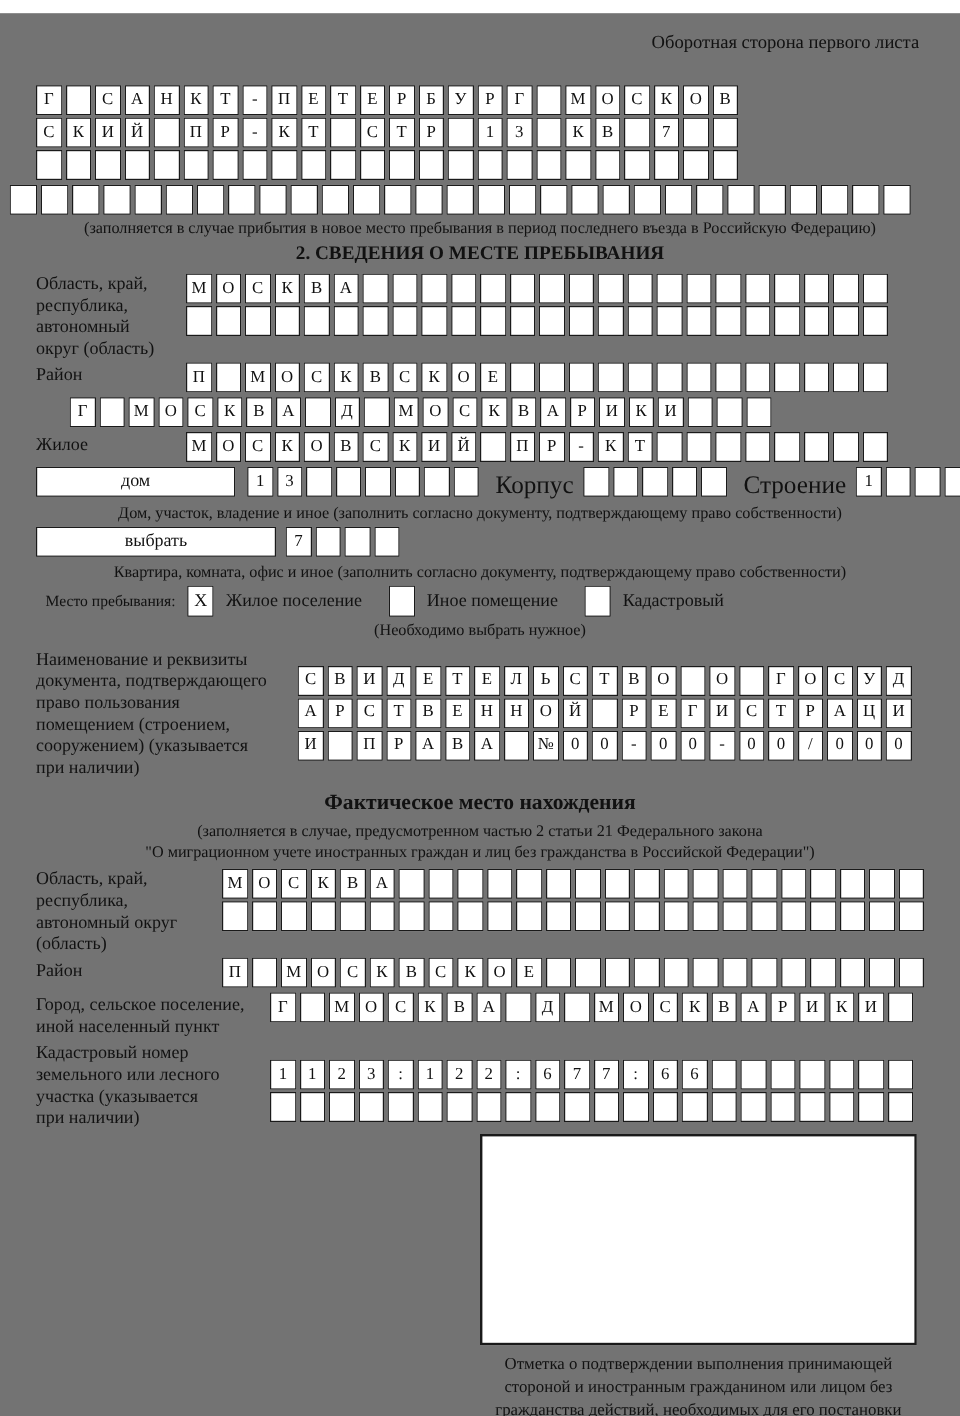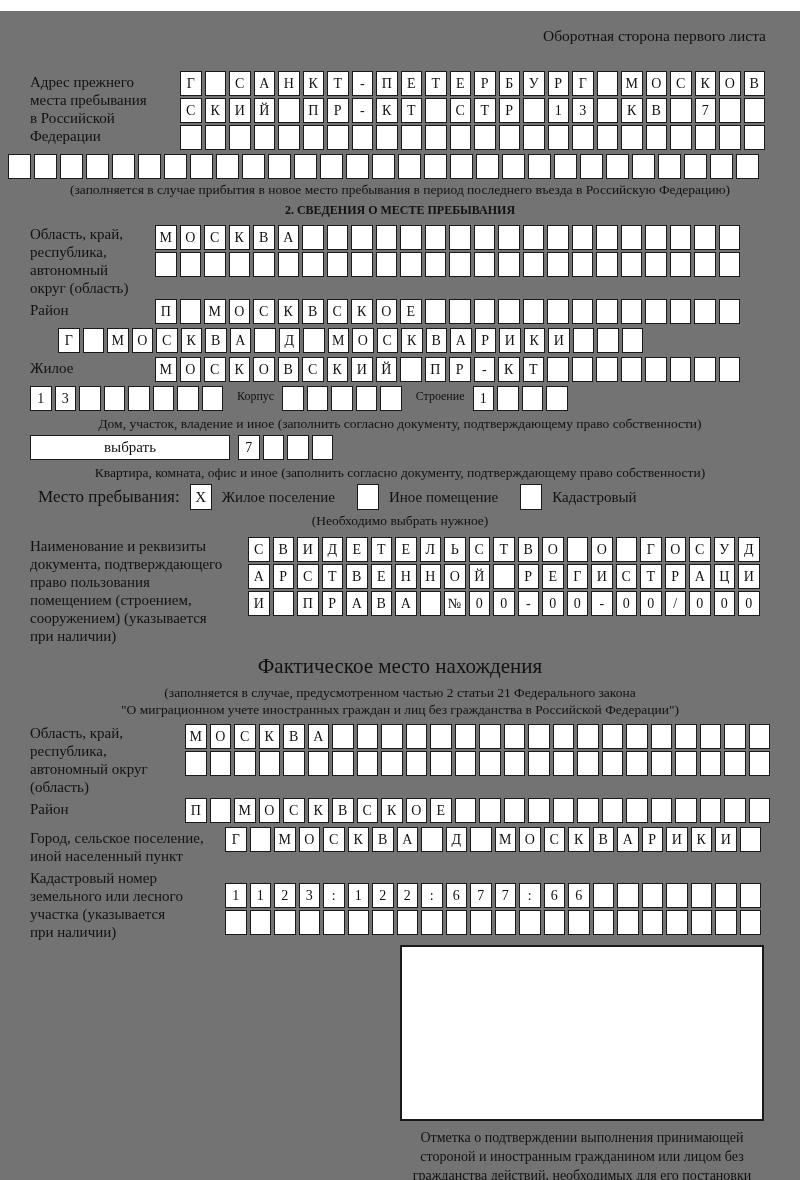--- a/index.html
+++ b/index.html
@@ -25,36 +25,36 @@
   
   .frow { display:flex; margin-left:30px; margin-bottom:2px; }
   .flabel {
     flex:none; font-size:15px; line-height:18px; white-space:pre-line; padding-top:2px;
   }
   .w150 { width:150px; } .w125 { width:125px; } .w218 { width:218px; }
   .w155 { width:155px; } .w195 { width:195px; }
   .indent28 { margin-left:28px; }
   .fullrow { margin-left:8px; margin-top:1px; }
   .caption { text-align:center; font-size:13.5px; line-height:17px; }
-  .sec-title { text-align:center; font-weight:bold; font-size:12px; margin:5px 0 5px 0; }
-  .sub-title { text-align:center; font-weight:normal; font-size:21px; margin:9px 0 5px 0; }
+  .sec-title { text-align:center; font-weight:bold; font-size:16px; margin:5px 0 5px 0; }
+  .sub-title { text-align:center; font-weight:bold; font-size:18px; margin:9px 0 5px 0; }
   
   .house-line { display:flex; align-items:flex-start; margin-left:30px; margin-bottom:2px; }
   .type-box {
     box-sizing:border-box; border:1.8px solid #1a1a1a; height:25px;
     display:flex; align-items:center; justify-content:center;
     font-size:15px; flex:none; background:#fff;
   }
   .tb-house { width:166px; margin-right:10px; }
   .tb-apt { width:200px; margin-right:8px; }
-  .inline-lab { font-size:12px; padding-top:3px; margin:0 8px 0 14px; }
+  .inline-lab { font-size:21px; padding-top:3px; margin:0 8px 0 14px; }
   .note-line { margin:1px 0 3px 0; }
   
   .stay-line { display:flex; align-items:center; margin-left:38px; margin-bottom:2px; }
-  .stay-label { font-size:17px; margin-right:10px; }
+  .stay-label { font-size:13px; margin-right:10px; }
   .opt-label { font-size:15px; margin:0 22px 0 10px; }
   .cbox { width:22px; height:26px; font-size:15px; }
   
   .stamp-box {
     margin-left:400px; margin-top:4px; width:364px; height:176px;
     border:2px solid #1a1a1a; box-sizing:border-box; background:#fff;
   }
   .stamp-caption {
     margin-left:382px; margin-top:7px; width:400px;
     text-align:center; font-size:14px; line-height:19px; white-space:pre-line;
@@ -62,24 +62,20 @@
   .mb4 { margin-bottom:4px; }
 </style>
 </head>
 <body>
 
 <div class="page">
 
   <div class="header-note">Оборотная сторона первого листа</div>
 
   <div class="frow" style="margin-top:24px;">
-    <div class="flabel w150">Адрес прежнего
-места пребывания
-в Российской
-Федерации</div>
     <div class="rowstack">
       <div class="cells">
           <span class="cell">Г</span>
           <span class="cell"></span>
           <span class="cell">С</span>
           <span class="cell">А</span>
           <span class="cell">Н</span>
           <span class="cell">К</span>
           <span class="cell">Т</span>
           <span class="cell">-</span>
@@ -333,20 +329,21 @@
         <span class="cell"></span>
         <span class="cell"></span>
         <span class="cell"></span>
         <span class="cell"></span>
         <span class="cell"></span>
         <span class="cell"></span>
       </div>
   </div>
 
   <div class="house-line">
+    <div class="type-box tb-house">дом</div>
     <div class="cells">
         <span class="cell">1</span>
         <span class="cell">3</span>
         <span class="cell"></span>
         <span class="cell"></span>
         <span class="cell"></span>
         <span class="cell"></span>
         <span class="cell"></span>
         <span class="cell"></span>
       </div>
@@ -383,21 +380,21 @@
     <span class="stay-label">Место пребывания:</span>
     <span class="cell cbox">X</span>
     <span class="opt-label">Жилое поселение</span>
     <span class="cell cbox"></span>
     <span class="opt-label">Иное помещение</span>
     <span class="cell cbox"></span>
     <span class="opt-label">Кадастровый</span>
   </div>
   <div class="caption note-line">(Необходимо выбрать нужное)</div>
 
-  <div class="frow" style="margin-top:6px;">
+  <div class="frow" style="margin-top:6px;align-items:center;">
     <div class="flabel w218">Наименование и реквизиты
 документа, подтверждающего
 право пользования
 помещением (строением,
 сооружением) (указывается
 при наличии)</div>
     <div class="rowstack pt6">
       <div class="cells">
           <span class="cell">С</span>
           <span class="cell">В</span>

